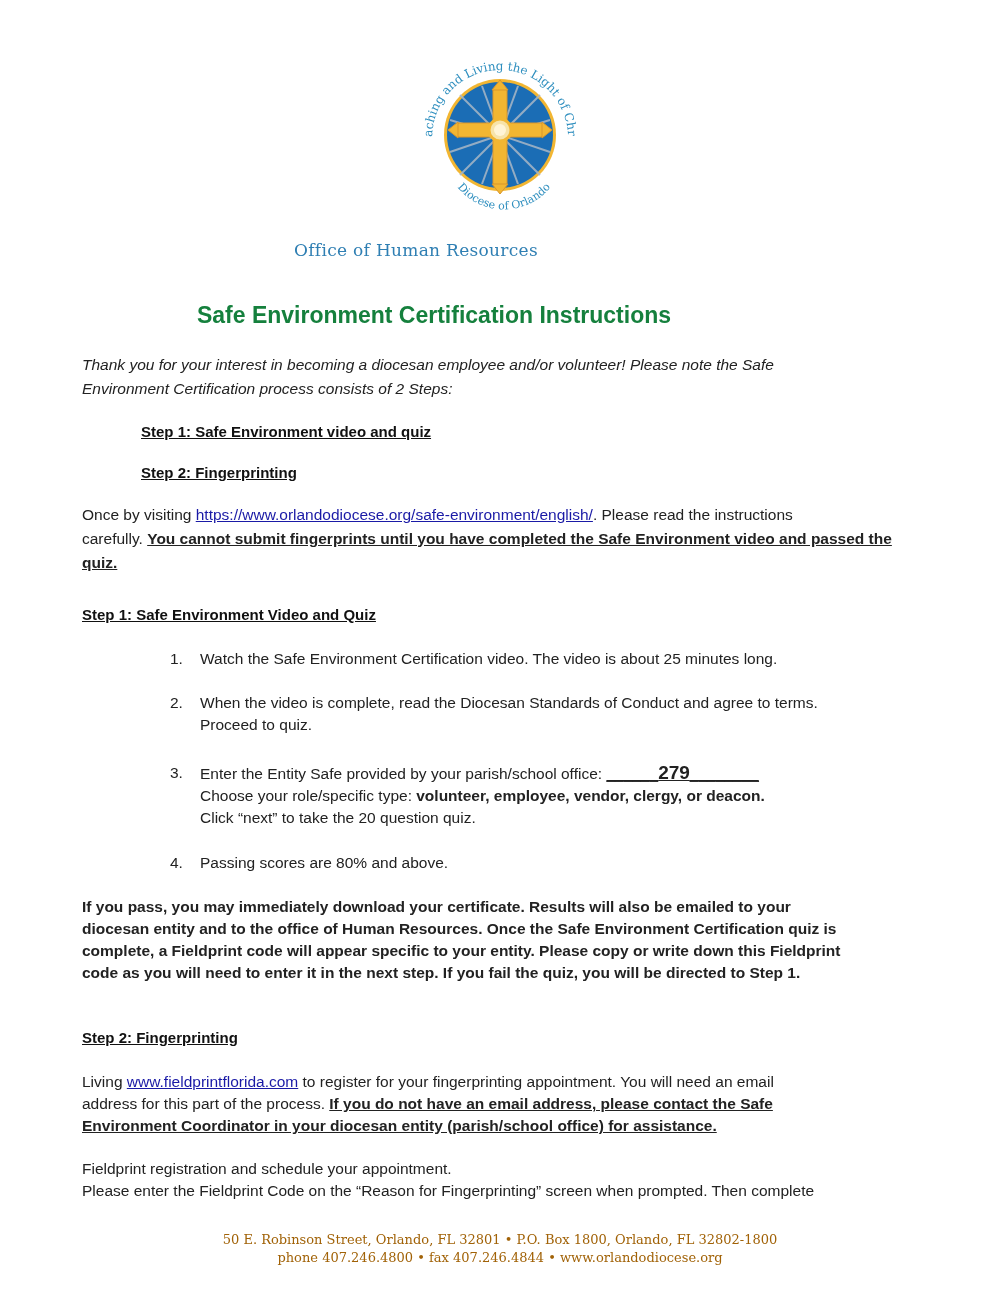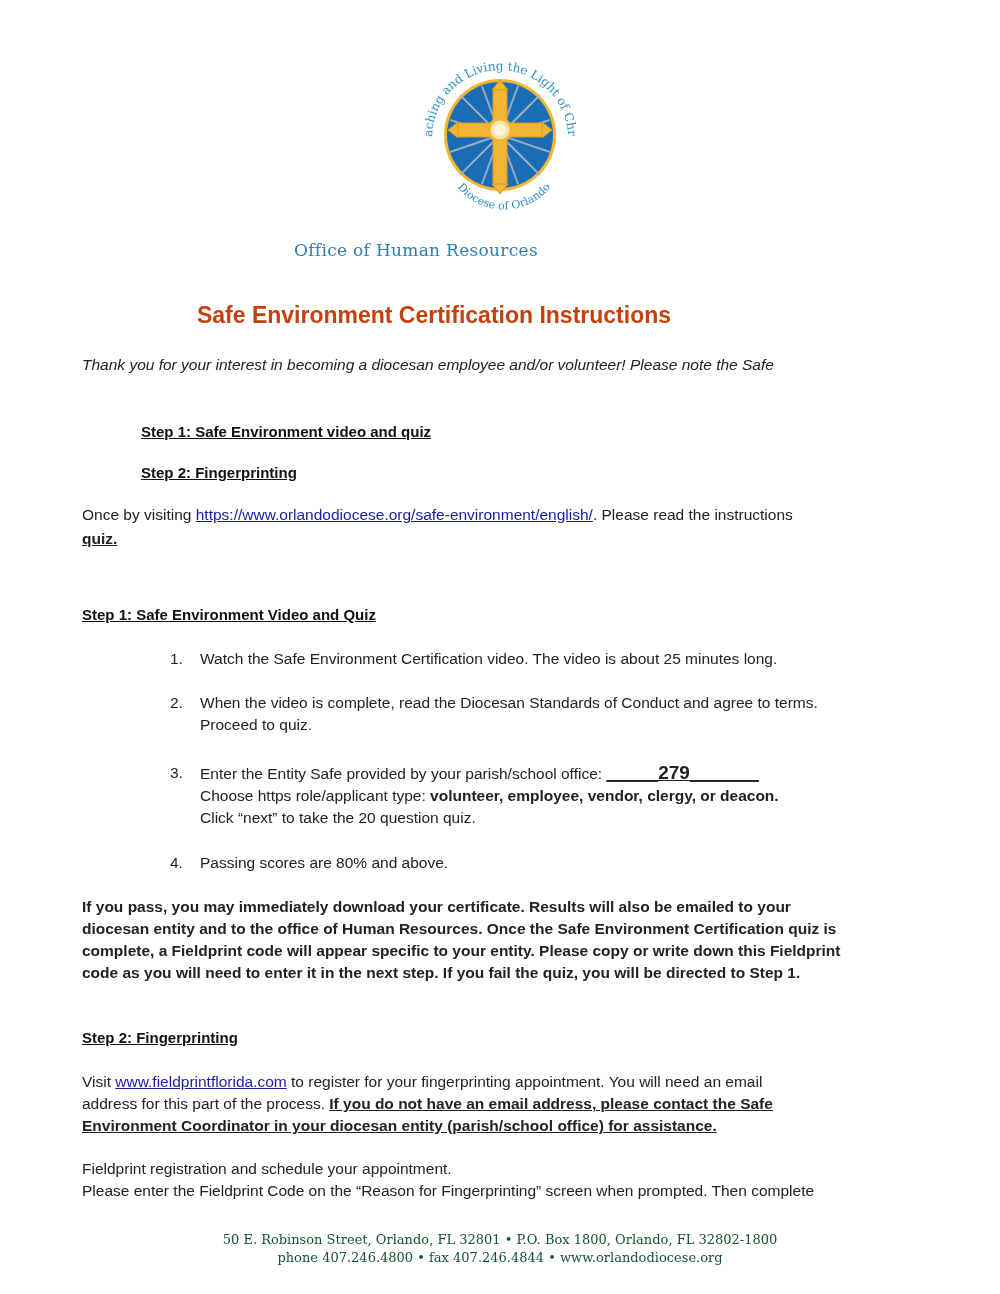--- a/index.html
+++ b/index.html
@@ -2,33 +2,33 @@
 <html><head>
 <meta charset="utf-8">
 <style>
   html, body { margin: 0; padding: 0; background: #ffffff; }
   body { width: 1000px; height: 1294px; position: relative; overflow: hidden;
          font-family: "Liberation Sans", sans-serif; color: #222; }
   .logo { position: absolute; left: 410px; top: 40px; width: 180px; height: 180px; }
   .office { position: absolute; left: 0; width: 832px; top: 240px; text-align: center;
             font-family: "DejaVu Serif", serif; font-size: 17px; color: #2f7fb3; letter-spacing: 0.3px; }
   .title { position: absolute; left: 0; width: 868px; top: 302px; text-align: center;
-           font-weight: bold; font-size: 23px; color: #c2410c; }
+           font-weight: bold; font-size: 23px; color: #15803d; }
   .p { position: absolute; left: 82px; font-size: 15.5px; line-height: 24px; color: #222; }
   .bold { font-weight: bold; }
   .u { text-decoration: underline; }
   a.link { color: #1a1aa6; text-decoration: underline; }
   .steplink { position: absolute; left: 141px; font-size: 15px; font-weight: bold; text-decoration: underline; color: #111; }
   .heading { position: absolute; left: 82px; font-size: 15px; font-weight: bold; text-decoration: underline; color: #111; }
   .li { position: absolute; left: 170px; font-size: 15.5px; line-height: 22px; color: #222; }
   .li .num { position: absolute; left: 0; width: 25px; }
   .li .txt { position: absolute; left: 30px; white-space: nowrap; }
   .code { font-weight: bold; font-size: 19px; text-decoration: underline; margin-top: 35px; }
   .footer { position: absolute; left: 0; width: 1000px; text-align: center;
-            font-family: "DejaVu Serif", serif; font-size: 13px; color: #14532d; }
+            font-family: "DejaVu Serif", serif; font-size: 13px; color: #a16207; }
 </style>
 </head>
 <body>
 
 <div class="logo">
   <svg width="180" height="180" viewBox="0 0 180 180">
     <defs>
       <path id="arcTop" d="M 22 98 A 68 68 0 0 1 158 98"></path>
       <path id="arcBot" d="M 48 148 A 60 60 0 0 0 140 148"></path>
     </defs>
@@ -66,28 +66,32 @@
     </text>
   </svg>
 </div>
 
 <div class="office">Office of Human Resources</div>
 
 <div class="title">Safe Environment Certification Instructions</div>
 
 <div class="p" style="top:353px;font-style:italic;">
   <div>Thank you for your interest in becoming a diocesan employee and/or volunteer! Please note the Safe</div>
+  <div>Environment Certification process consists of 2 Steps:</div>
 </div>
 
 <div class="steplink" style="top:423px;">Step 1: Safe Environment video and quiz</div>
 <div class="steplink" style="top:464px;">Step 2: Fingerprinting</div>
 
 <div class="p" style="top:503px; white-space:nowrap;">
   <div>
     <span>Once by visiting </span><a class="link">https://www.orlandodiocese.org/safe-environment/english/</a><span>. Please read the instructions</span>
+  </div>
+  <div>
+    <span>carefully. </span><span class="bold u">You cannot submit fingerprints until you have completed the Safe Environment video and passed the</span>
   </div>
   <div class="bold u">quiz.</div>
 </div>
 
 <div class="heading" style="top:606px;">Step 1: Safe Environment Video and Quiz</div>
 
 <div class="li" style="top:648px;">
   <span class="num">1.</span>
   <span class="txt">Watch the Safe Environment Certification video. The video is about 25 minutes long.</span>
 </div>
@@ -100,21 +104,21 @@
   </span>
 </div>
 
 <div class="li" style="top:762px;">
   <span class="num">3.</span>
   <span class="txt">
     <div>
       <span>Enter the Entity Safe provided by your parish/school office: </span><span class="code"><span style="font-weight:normal;font-size:15.5px">______</span><span>279</span><span style="font-weight:normal;font-size:15.5px">________</span></span>
     </div>
     <div>
-      <span>Choose https role/applicant type: </span><span class="bold">volunteer, employee, vendor, clergy, or deacon.</span>
+      <span>Choose your role/specific type: </span><span class="bold">volunteer, employee, vendor, clergy, or deacon.</span>
     </div>
     <div>Click “next” to take the 20 question quiz.</div>
   </span>
 </div>
 
 <div class="li" style="top:852px;">
   <span class="num">4.</span>
   <span class="txt">Passing scores are 80% and above.</span>
 </div>
 
@@ -122,21 +126,21 @@
   <div>If you pass, you may immediately download your certificate. Results will also be emailed to your</div>
   <div>diocesan entity and to the office of Human Resources. Once the Safe Environment Certification quiz is</div>
   <div>complete, a Fieldprint code will appear specific to your entity. Please copy or write down this Fieldprint</div>
   <div>code as you will need to enter it in the next step. If you fail the quiz, you will be directed to Step 1.</div>
 </div>
 
 <div class="heading" style="top:1029px;">Step 2: Fingerprinting</div>
 
 <div class="p" style="top:1071px; line-height:22px; white-space:nowrap;">
   <div>
-    <span>Visit </span><a class="link">www.fieldprintflorida.com</a><span> to register for your fingerprinting appointment. You will need an email</span>
+    <span>Living </span><a class="link">www.fieldprintflorida.com</a><span> to register for your fingerprinting appointment. You will need an email</span>
   </div>
   <div>
     <span>address for this part of the process. </span><span class="bold u">If you do not have an email address, please contact the Safe</span>
   </div>
   <div class="bold u">Environment Coordinator in your diocesan entity (parish/school office) for assistance.</div>
 </div>
 
 <div class="p" style="top:1158px; line-height:22px; white-space:nowrap;">
   <div>Fieldprint registration and schedule your appointment.</div>
   <div>Please enter the Fieldprint Code on the “Reason for Fingerprinting” screen when prompted. Then complete</div>

